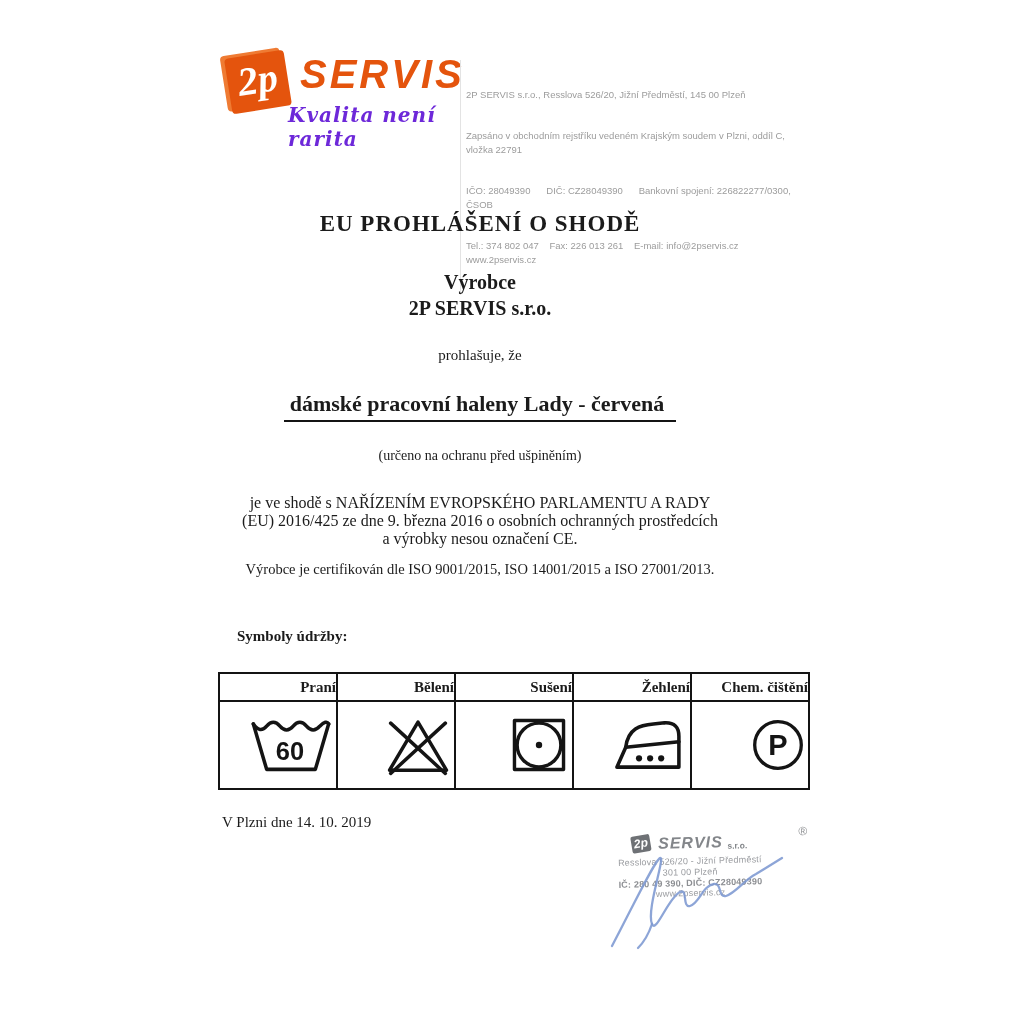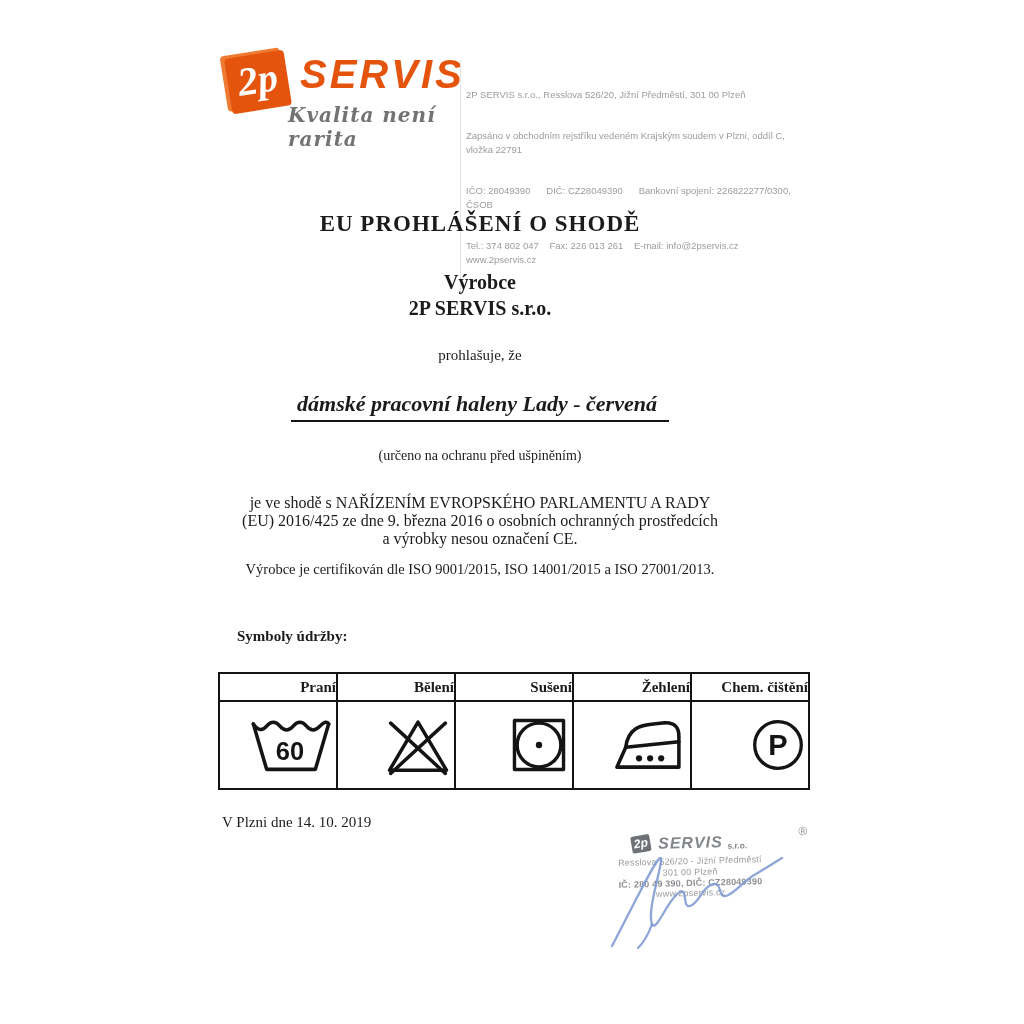--- a/index.html
+++ b/index.html
@@ -22,39 +22,39 @@
     transform:translatey(-2px);
   }
   .logo-servis{
     position:absolute;left:74px;top:2px;
     font-family:"Liberation Sans",sans-serif;font-style:italic;font-weight:bold;
     font-size:40px;letter-spacing:3px;color:#e4540d;
   }
   .logo-tagline{
     position:absolute;left:62px;top:53px;
     font-family:"DejaVu Serif",serif;font-style:italic;font-weight:bold;
-    font-size:20px;color:#737373;letter-spacing:1px;
+    font-size:20px;color:#6d28d9;letter-spacing:1px;
   }
   
   .letterhead{
     position:absolute;left:460px;top:60px;width:345px;
     font-family:"Liberation Sans",sans-serif;font-size:9.5px;line-height:13.8px;
     color:#9c9c9c;white-space:pre-wrap;
     border-left:1px solid #e3e3e3;padding-left:5px;
   }
   
   .cline{position:absolute;left:0;width:960px;text-align:center;}
   .doc-title{top:211px;font-size:23px;font-weight:bold;letter-spacing:1px;}
   .manu-label{top:271px;font-size:20px;font-weight:bold;}
   .manu-name{top:297px;font-size:20px;font-weight:bold;}
   .declares{top:347px;font-size:15px;}
   .product-wrap{top:391px;}
   .product-wrap span{
     display:inline-block;font-size:22px;font-weight:bold;
-    border-bottom:2.5px solid #141414;padding:0 12px 3px 6px;font-style:italic;
+    border-bottom:2.5px solid #141414;padding:0 12px 3px 6px;
   }
   .product-note{top:448px;font-size:14px;}
   .conf{font-size:16px;line-height:18.6px;}
   .conf-1{top:494px;} .conf-2{top:512px;} .conf-3{top:530px;}
   .cert{top:561px;font-size:14.5px;}
   
   .care-label{position:absolute;left:222px;top:628px;font-size:15px;font-weight:bold;margin-left:15px;}
   table.care{
     position:absolute;left:218px;top:672px;width:592px;
     border-collapse:collapse;table-layout:fixed;
@@ -102,21 +102,21 @@
 
   <div class="logo">
     <div class="logo-badge">
       <span>2p</span>
     </div>
     <div class="logo-servis">SERVIS</div>
     <div class="logo-tagline">Kvalita není rarita</div>
   </div>
 
   <div class="letterhead">
-    <div>2P SERVIS s.r.o., Resslova 526/20, Jižní Předměstí, 301 00 Plzeň</div>
+    <div>2P SERVIS s.r.o., Resslova 526/20, Jižní Předměstí, 145 00 Plzeň</div>
     <div>Zapsáno v obchodním rejstříku vedeném Krajským soudem v Plzni, oddíl C, vložka 22791</div>
     <div>IČO: 28049390      DIČ: CZ28049390      Bankovní spojení: 226822277/0300, ČSOB</div>
     <div>Tel.: 374 802 047    Fax: 226 013 261    E-mail: info@2pservis.cz     www.2pservis.cz</div>
   </div>
 
   <div class="cline doc-title">EU PROHLÁŠENÍ O SHODĚ</div>
   <div class="cline manu-label">Výrobce</div>
   <div class="cline manu-name">2P SERVIS s.r.o.</div>
   <div class="cline declares">prohlašuje, že</div>
 

